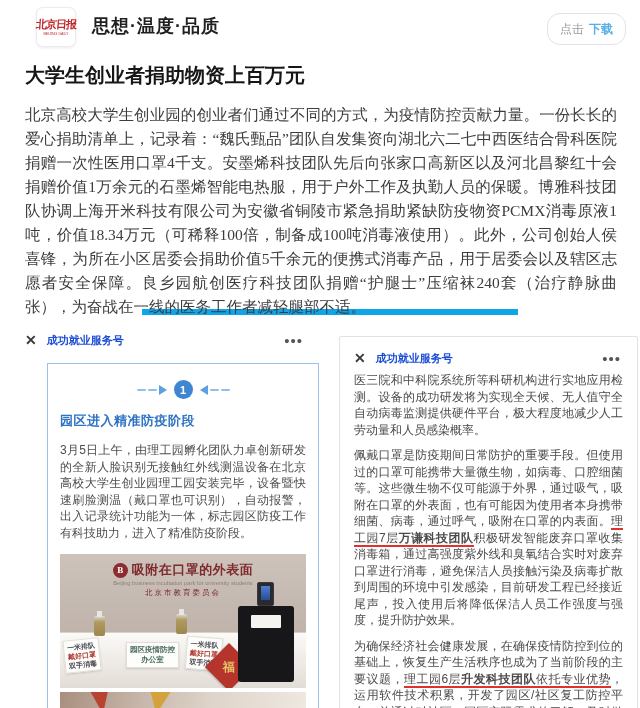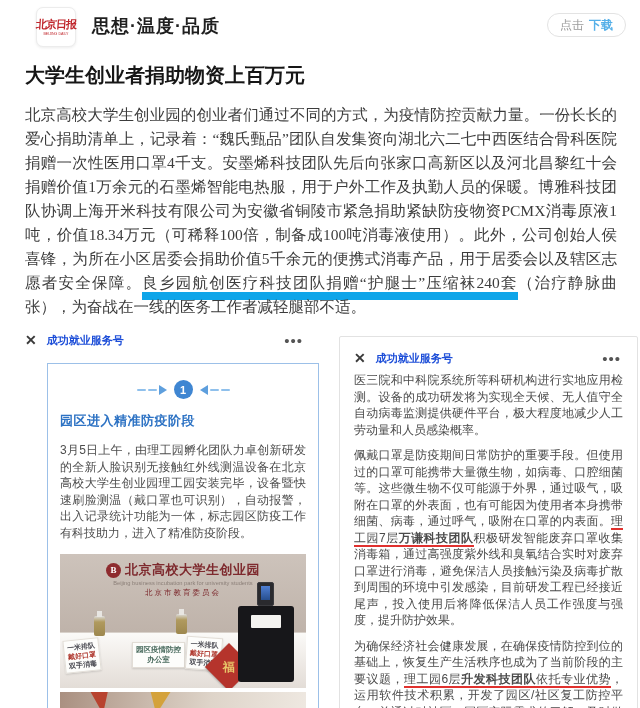--- a/index.html
+++ b/index.html
@@ -16,35 +16,35 @@
     box-shadow:0 1px 3px rgba(0,0,0,.08);
     display:flex; flex-direction:column; align-items:center; justify-content:center;
     cursor:pointer;
   }
   .logo-cn { color:#c0272d; font-family:"Liberation Serif", serif; font-weight:bold;
     font-size:11px; letter-spacing:-1px; transform:skewX(-4deg); white-space:nowrap; }
   .logo-en { color:#c0272d; font-size:6px; transform:scale(.6); white-space:nowrap; margin-top:-1px; }
   .tagline { position:absolute; left:92px; top:14px; font-size:18px; font-weight:bold;
     color:#1f1f1f; letter-spacing:1px; }
   .dl-pill {
-    position:absolute; right:14px; top:13px; height:24px; padding:0 12px;
+    position:absolute; right:14px; top:13px; height:32px; padding:0 12px;
     border:1px solid #e3e3e3; border-radius:13px; display:flex; align-items:center;
     gap:5px; font-size:12px; cursor:pointer; background:#fff;
   }
   .dl-pill .pref { color:#9b9b9b; }
   .dl-pill .act { color:#56b0e8; font-weight:bold; }
   
   .article { padding:10px 23px 0 25px; }
   .article h1 { font-size:20px; font-weight:bold; color:#161616;
     font-family:"Liberation Serif", serif; margin-bottom:14px; }
   .body-text {
     font-family:"Liberation Serif", serif; font-size:15.5px; line-height:24px;
     color:#3c3c3c; text-align:justify;
   }
-  .redline { border-bottom:8px solid #0ea5e9; padding-bottom:1px; }
+  .redline { border-bottom:6px solid #0ea5e9; padding-bottom:18px; }
   
   .panels { display:flex; margin:8px 0 0 25px; gap:18px; align-items:flex-start; }
   
   .shot-left { width:296px; }
   .shot-header { display:flex; align-items:center; height:26px; }
   .x-icon { font-size:14px; color:#3a3a3a; margin-right:10px; font-weight:bold; cursor:default; }
   .shot-title { font-size:11px; font-weight:bold; color:#1d4ed8; flex:1; }
   .more-icon { font-size:15px; color:#555; letter-spacing:1px; margin-right:18px; }
   .blue-card {
     margin:10px 2px 0 22px; border:1px solid #9cc0e8; background:#fff;
@@ -163,34 +163,34 @@
               <i class="bar"></i>
             </span>
         </div>
         <div class="blue-heading">园区进入精准防疫阶段</div>
         <p class="card-para">3月5日上午，由理工园孵化团队力卓创新研发的全新人脸识别无接触红外线测温设备在北京高校大学生创业园理工园安装完毕，设备暨快速刷脸测温（戴口罩也可识别），自动报警，出入记录统计功能为一体，标志园区防疫工作有科技助力，进入了精准防疫阶段。</p>
 
         <div class="photo1">
           <div class="p1-logo">
             <div class="p1-logo-row">
               <span class="p1-mark">B</span>
-              <span class="p1-name">北京高校大学生创业园</span>
+              <span class="p1-name">吸附在口罩的外表面</span>
             </div>
             <div class="p1-en">Beijing business incubation park for university students</div>
             <div class="p1-committee">北京市教育委员会</div>
           </div>
           <div class="p1-desk"></div>
           <span class="bottle" style="left:34px; bottom:52px;"></span>
           <span class="bottle" style="left:116px; bottom:54px;"></span>
           <div class="sign" style="left:4px; bottom:16px; transform:rotate(-6deg);">
             <span class="ln">一米排队</span>
             <span class="ln red">戴好口罩</span>
             <span class="ln">双手消毒</span>
           </div>
-          <div class="sign sign-office" style="left:72px; bottom:20px;">
+          <div class="sign sign-office" style="left:66px; bottom:20px;">
             <span class="ln">园区疫情防控</span>
             <span class="ln">办公室</span>
           </div>
           <div class="sign" style="left:126px; bottom:18px; transform:rotate(4deg);">
             <span class="ln">一米排队</span>
             <span class="ln red">戴好口罩</span>
             <span class="ln">双手消毒</span>
           </div>
           <div class="diamond" style="left:152px; bottom:4px;">
             <span>福</span>

